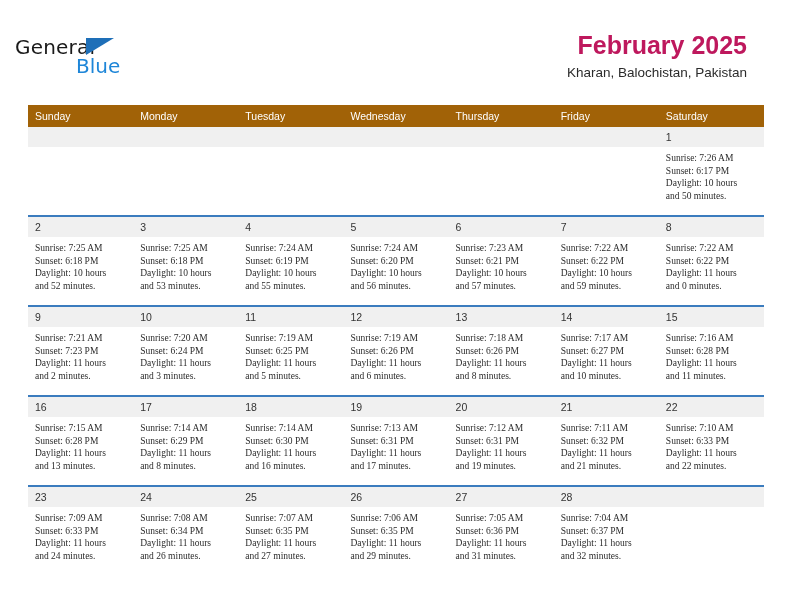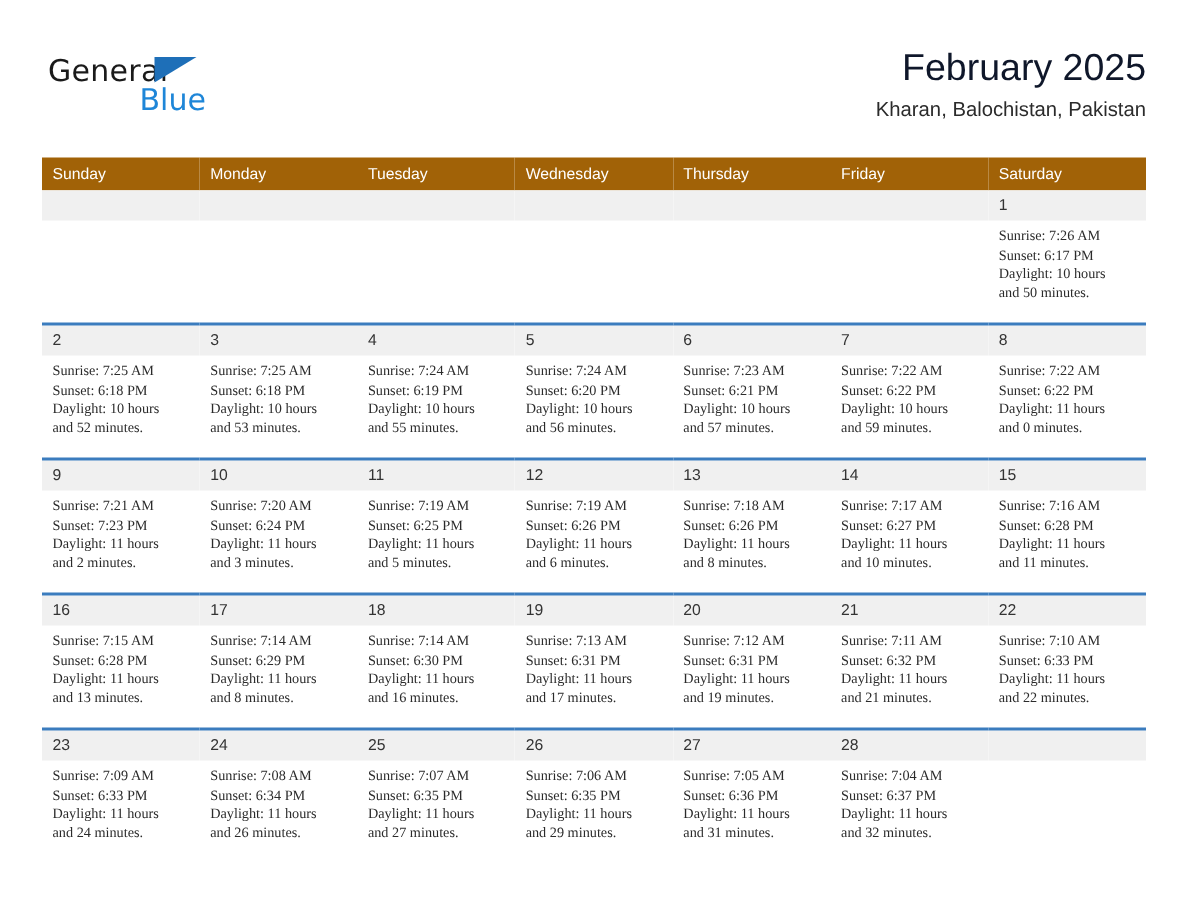--- a/index.html
+++ b/index.html
@@ -17,21 +17,21 @@
   .page {
     position: relative;
     width: 792px;
     height: 612px;
     box-sizing: border-box;
   }
 
   
   .top {
     position: absolute;
-    left: 28px;
+    left: 11px;
     top: 28px;
     width: 736px;
     height: 72px;
   }
   .logo {
     position: absolute;
     left: 4px;
     top: 8px;
     width: 180px;
     height: 52px;
@@ -67,22 +67,22 @@
   }
 
   .title-wrap {
     position: absolute;
     right: 0;
     top: 0;
     text-align: right;
   }
   .cal-title {
     font-size: 25px;
-    color: #0f172a;
-    font-weight: 400;
+    color: #be185d;
+    font-weight: 700;
     line-height: 34px;
     white-space: nowrap;
   }
   .cal-subtitle {
     margin-top: 2px;
     font-size: 13.5px;
     color: #2b2b2b;
     line-height: 18px;
     white-space: nowrap;
   }

